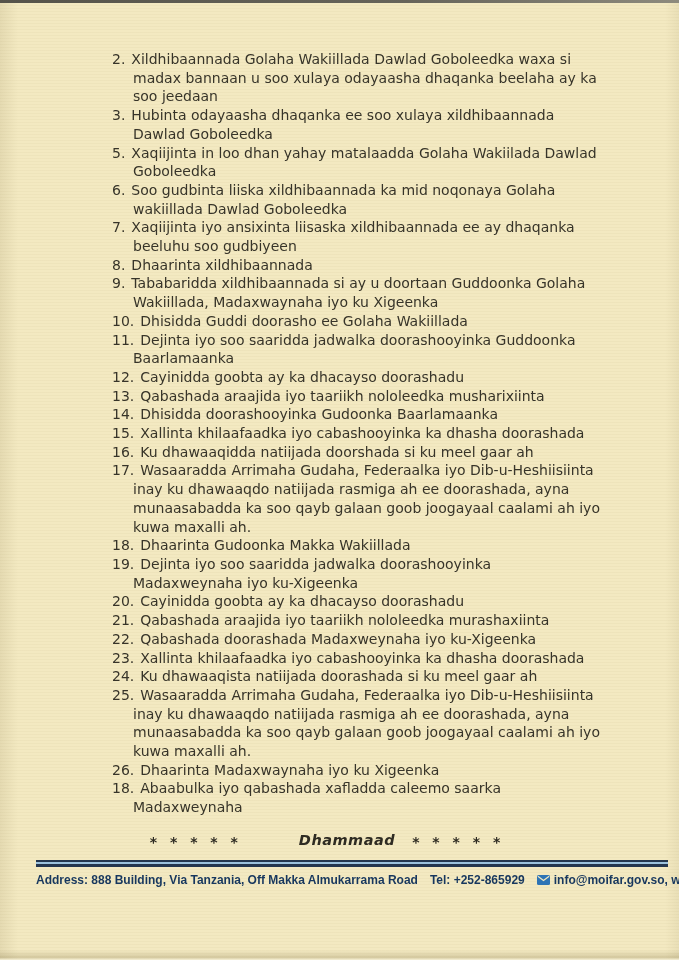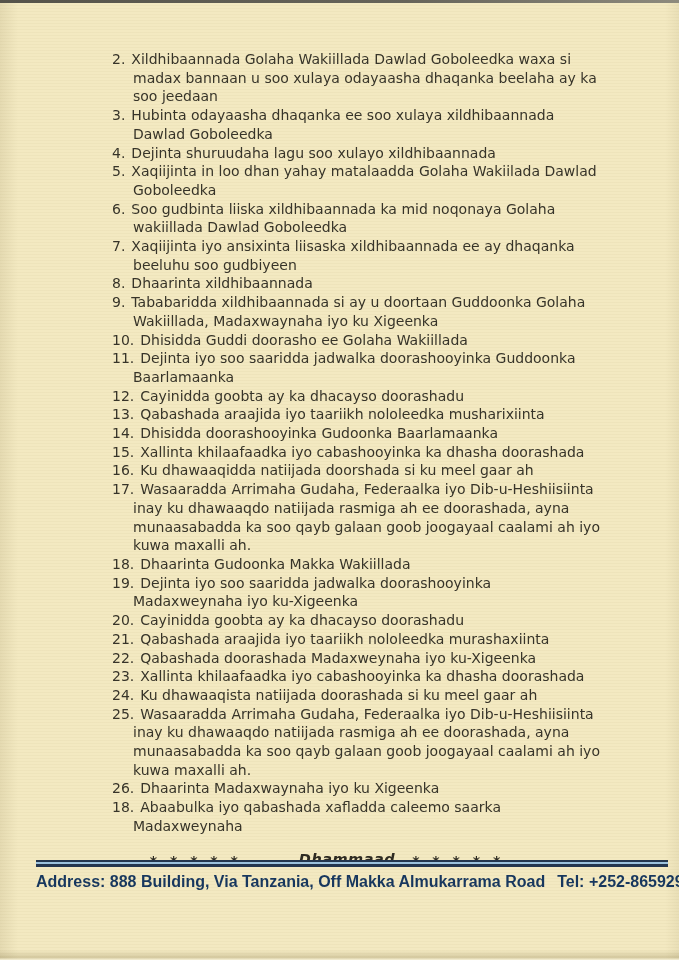--- a/index.html
+++ b/index.html
@@ -70,36 +70,35 @@
     border-top: 2px solid #24364e;
     border-bottom: 3px solid #24364e;
     background: #9cc2dd;
   }
   .footer-text {
     margin-top: 6px;
     display: flex; justify-content: flex-start; align-items: center;
     gap: 12px;
     color: #17375e;
     font-family: "Liberation Sans", sans-serif;
-    font-size: 16px; font-weight: 700;
+    font-size: 12px; font-weight: 700;
     white-space: nowrap;
   }
   .email-group { display: inline-flex; align-items: center; gap: 4px; }
   .email-group svg { display: block; }
 </style>
 </head>
 <body>
 
 <div class="page">
 
   <main class="content">
     <ol class="task-list" id="task-list">
         <li class="task-item"><span class="num">2.</span><span class="txt">Xildhibaannada Golaha Wakiillada Dawlad Goboleedka waxa si madax bannaan u soo xulaya odayaasha dhaqanka beelaha ay ka soo jeedaan</span></li>
         <li class="task-item"><span class="num">3.</span><span class="txt">Hubinta odayaasha dhaqanka ee soo xulaya xildhibaannada Dawlad Goboleedka</span></li>
-        <li class="task-item"><span class="num">4.</span><span class="txt">Dejinta shuruudaha lagu soo xulayo xildhibaannada</span></li>
         <li class="task-item"><span class="num">5.</span><span class="txt">Xaqiijinta in loo dhan yahay matalaadda Golaha Wakiilada Dawlad Goboleedka</span></li>
         <li class="task-item"><span class="num">6.</span><span class="txt">Soo gudbinta liiska xildhibaannada ka mid noqonaya Golaha wakiillada Dawlad Goboleedka</span></li>
         <li class="task-item"><span class="num">7.</span><span class="txt">Xaqiijinta iyo ansixinta liisaska xildhibaannada ee ay dhaqanka beeluhu soo gudbiyeen</span></li>
         <li class="task-item"><span class="num">8.</span><span class="txt">Dhaarinta xildhibaannada</span></li>
         <li class="task-item"><span class="num">9.</span><span class="txt">Tababaridda xildhibaannada si ay u doortaan Guddoonka Golaha Wakiillada, Madaxwaynaha iyo ku Xigeenka</span></li>
         <li class="task-item"><span class="num">10.</span><span class="txt">Dhisidda Guddi doorasho ee Golaha Wakiillada</span></li>
         <li class="task-item"><span class="num">11.</span><span class="txt">Dejinta iyo soo saaridda jadwalka doorashooyinka Guddoonka Baarlamaanka</span></li>
         <li class="task-item"><span class="num">12.</span><span class="txt">Cayinidda goobta ay ka dhacayso doorashadu</span></li>
         <li class="task-item"><span class="num">13.</span><span class="txt">Qabashada araajida iyo taariikh nololeedka musharixiinta</span></li>
         <li class="task-item"><span class="num">14.</span><span class="txt">Dhisidda doorashooyinka Gudoonka Baarlamaanka</span></li>

